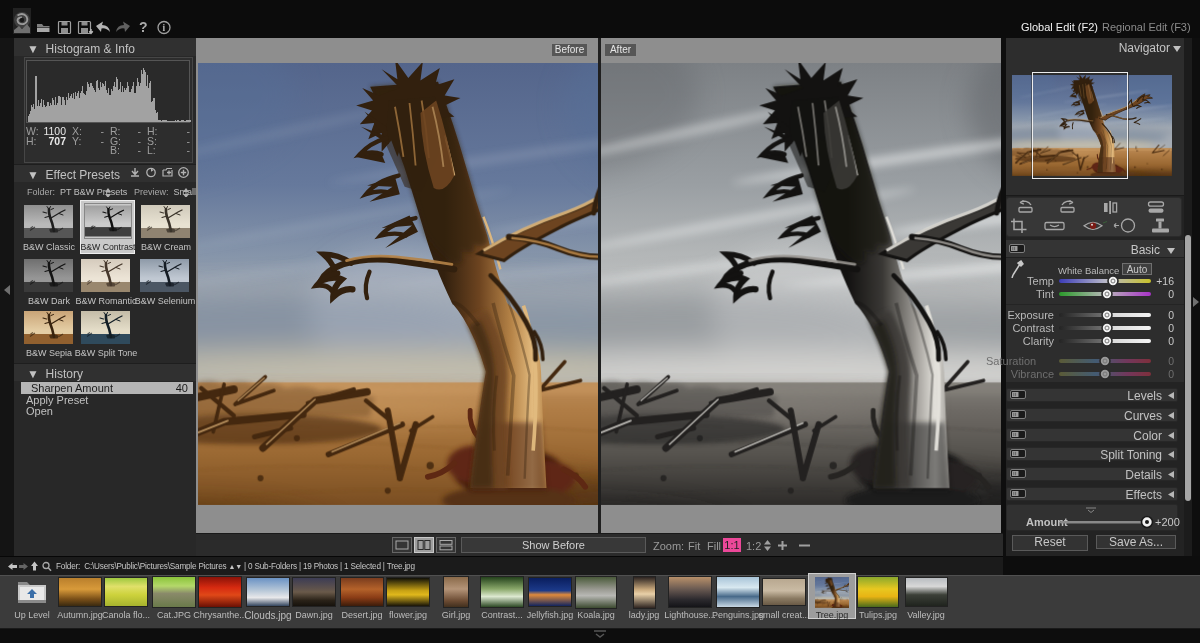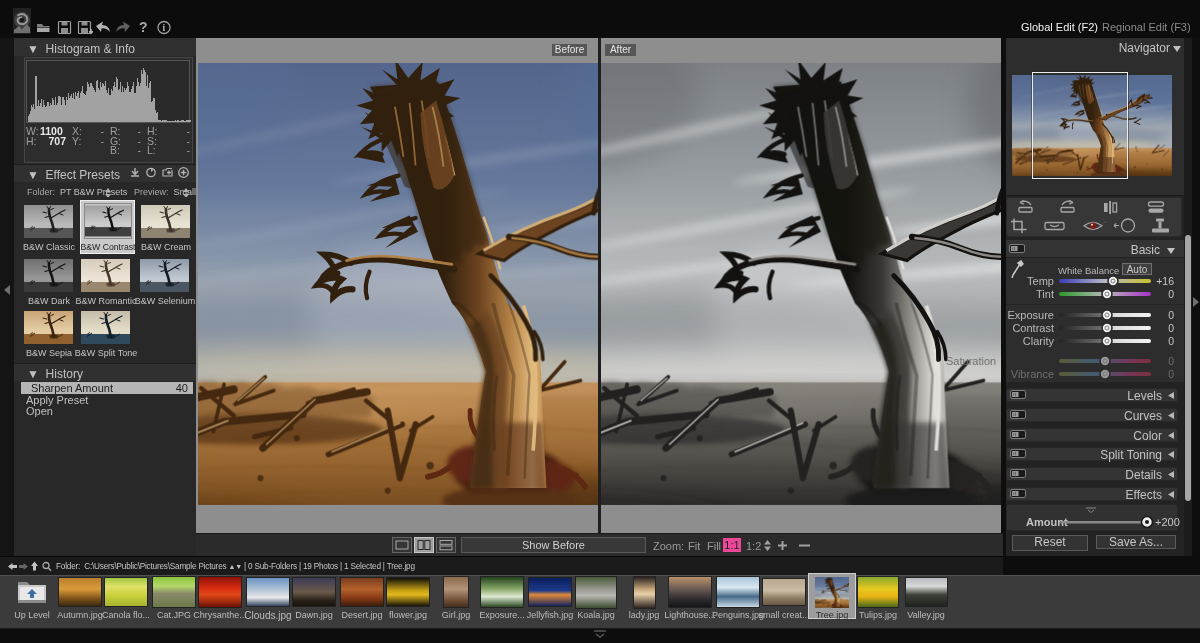--- a/index.html
+++ b/index.html
@@ -476,21 +476,21 @@
 <div class="abs" style="left:26px;top:60px;width:164px;height:63px;background:#2a2a2a;border:1px solid #555">
       <svg class="abs" style="left:0;top:0" width="164" height="63">
         <path d="M1.5,61 V55 M2.5,61 V53 M3.5,61 V50 M4.5,61 V44 M5.5,61 V46 M6.5,61 V43 M7.5,61 V48 M8.5,61 V15 M9.5,61 V15 M10.5,61 V45 M11.5,61 V39 M12.5,61 V45 M13.5,61 V42 M14.5,61 V38 M15.5,61 V46 M16.5,61 V39 M17.5,61 V44 M18.5,61 V46 M19.5,61 V45 M20.5,61 V41 M21.5,61 V41 M22.5,61 V45 M23.5,61 V42 M24.5,61 V44 M25.5,61 V37 M26.5,61 V39 M27.5,61 V44 M28.5,61 V36 M29.5,61 V44 M30.5,61 V42 M31.5,61 V35 M32.5,61 V35 M33.5,61 V36 M34.5,61 V44 M35.5,61 V36 M36.5,61 V36 M37.5,61 V39 M38.5,61 V44 M39.5,61 V36 M40.5,61 V39 M41.5,61 V32 M42.5,61 V37 M43.5,61 V35 M44.5,61 V33 M45.5,61 V37 M46.5,61 V32 M47.5,61 V38 M48.5,61 V31 M49.5,61 V35 M50.5,61 V32 M51.5,61 V30 M52.5,61 V37 M53.5,61 V32 M54.5,61 V30 M55.5,61 V25 M56.5,61 V32 M57.5,61 V33 M58.5,61 V34 M59.5,61 V30 M60.5,61 V21 M61.5,61 V23 M62.5,61 V26 M63.5,61 V22 M64.5,61 V22 M65.5,61 V25 M66.5,61 V27 M67.5,61 V29 M68.5,61 V31 M69.5,61 V20 M70.5,61 V19 M71.5,61 V27 M72.5,61 V29 M73.5,61 V21 M74.5,61 V26 M75.5,61 V22 M76.5,61 V23 M77.5,61 V25 M78.5,61 V20 M79.5,61 V29 M80.5,61 V32 M81.5,61 V27 M82.5,61 V34 M83.5,61 V34 M84.5,61 V28 M85.5,61 V30 M86.5,61 V25 M87.5,61 V21 M88.5,61 V26 M89.5,61 V16 M90.5,61 V18 M91.5,61 V29 M92.5,61 V28 M93.5,61 V21 M94.5,61 V31 M95.5,61 V25 M96.5,61 V31 M97.5,61 V27 M98.5,61 V29 M99.5,61 V27 M100.5,61 V21 M101.5,61 V25 M102.5,61 V31 M103.5,61 V31 M104.5,61 V28 M105.5,61 V25 M106.5,61 V21 M107.5,61 V32 M108.5,61 V32 M109.5,61 V25 M110.5,61 V17 M111.5,61 V21 M112.5,61 V25 M113.5,61 V22 M114.5,61 V9 M115.5,61 V13 M116.5,61 V7 M117.5,61 V9 M118.5,61 V11 M119.5,61 V25 M120.5,61 V14 M121.5,61 V27 M122.5,61 V22 M123.5,61 V20 M124.5,61 V41 M125.5,61 V40 M126.5,61 V37 M127.5,61 V37 M128.5,61 V49 M129.5,61 V52 M130.5,61 V51 M131.5,61 V59 M132.5,61 V59 M133.5,61 V59 M134.5,61 V60 M135.5,61 V59 M136.5,61 V59 M137.5,61 V59 M138.5,61 V59 M139.5,61 V59 M140.5,61 V60 M141.5,61 V60 M142.5,61 V60 M143.5,61 V60 M144.5,61 V60 M145.5,61 V60 M146.5,61 V60 M147.5,61 V60 M148.5,61 V59 M149.5,61 V60 M150.5,61 V59 M151.5,61 V59 M152.5,61 V60 M153.5,61 V60 M154.5,61 V59 M155.5,61 V59 M156.5,61 V59 M157.5,61 V60 M158.5,61 V60 M159.5,61 V59 M160.5,61 V59 M161.5,61 V59 M162.5,61 V59 M163.5,61 V59 M164.5,61 V60 " stroke="#a2a2a2" stroke-width="1"></path>
       </svg>
     </div>
 <div class="abs" style="left:26px;top:127px;width:164px;font-size:11px;color:#9e9e9e;line-height:9.5px">
 <table style="width:100%;border-collapse:collapse;font-size:10.5px;color:#9e9e9e">
 <tbody>
           <tr>
             <td style="width:14px">W:</td>
-            <td style="color:#e8e8e8;font-weight:bold;width:26px">1100</td>
+            <td style="text-align:right;color:#e8e8e8;font-weight:normal;width:26px">1100</td>
             <td style="width:14px;padding-left:6px">X:</td>
             <td style="text-align:right;width:22px">-</td>
             <td style="width:14px;padding-left:6px">R:</td>
             <td style="text-align:right;width:20px">-</td>
             <td style="width:14px;padding-left:6px">H:</td>
             <td style="text-align:right">-</td>
           </tr>
 <tr>
             <td>H:</td>
             <td style="text-align:right;color:#e8e8e8;font-weight:bold">707</td>
@@ -777,21 +777,21 @@
     <div class="abs" style="left:235px;top:610px;width:66px;text-align:center;font-size:10px;color:#bdbdbd">Clouds.jpg</div>
     <div class="abs" style="left:293px;top:578px;width:42px;height:28px;background:linear-gradient(180deg,#3c3c54,#6a5a4a 50%,#2a2218 80%,#16120c);outline:1px solid #222"></div>
     <div class="abs" style="left:281px;top:610px;width:66px;text-align:center;font-size:9px;color:#bdbdbd">Dawn.jpg</div>
     <div class="abs" style="left:341px;top:578px;width:42px;height:28px;background:linear-gradient(180deg,#7a3c1e,#b4622a 40%,#8a3c16 70%,#3c1c0a);outline:1px solid #222"></div>
     <div class="abs" style="left:329px;top:610px;width:66px;text-align:center;font-size:9px;color:#bdbdbd">Desert.jpg</div>
     <div class="abs" style="left:387px;top:578px;width:42px;height:28px;background:linear-gradient(180deg,#101008,#c8a214 45%,#e0b81c 60%,#181408);outline:1px solid #222"></div>
     <div class="abs" style="left:375px;top:610px;width:66px;text-align:center;font-size:9px;color:#bdbdbd">flower.jpg</div>
     <div class="abs" style="left:444px;top:577px;width:24px;height:30px;background:linear-gradient(180deg,#8a6a4a,#b49478 40%,#6a4a32 80%,#42301e);outline:1px solid #222"></div>
     <div class="abs" style="left:423px;top:610px;width:66px;text-align:center;font-size:9px;color:#bdbdbd">Girl.jpg</div>
     <div class="abs" style="left:481px;top:577px;width:42px;height:30px;background:linear-gradient(180deg,#24421c,#8aa86a 40%,#dce8d0 65%,#2c4824);outline:1px solid #222"></div>
-    <div class="abs" style="left:469px;top:610px;width:66px;text-align:center;font-size:9px;color:#bdbdbd">Exposure...</div>
+    <div class="abs" style="left:469px;top:610px;width:66px;text-align:center;font-size:9px;color:#bdbdbd">Contrast...</div>
     <div class="abs" style="left:529px;top:578px;width:42px;height:28px;background:linear-gradient(180deg,#0a1e5e,#1c3a8a 45%,#e08a3c 60%,#12245e);outline:1px solid #222"></div>
     <div class="abs" style="left:517px;top:610px;width:66px;text-align:center;font-size:9px;color:#bdbdbd">Jellyfish.jpg</div>
     <div class="abs" style="left:576px;top:577px;width:40px;height:31px;background:linear-gradient(180deg,#4a5a3a,#9a9a92 40%,#b8b8b4 60%,#3c4a30);outline:1px solid #222"></div>
     <div class="abs" style="left:563px;top:610px;width:66px;text-align:center;font-size:9px;color:#bdbdbd">Koala.jpg</div>
     <div class="abs" style="left:634px;top:577px;width:21px;height:31px;background:linear-gradient(180deg,#2a2220,#c8a87c 40%,#e8d0a8 55%,#2e2420);outline:1px solid #222"></div>
     <div class="abs" style="left:611px;top:610px;width:66px;text-align:center;font-size:9px;color:#bdbdbd">lady.jpg</div>
     <div class="abs" style="left:669px;top:577px;width:42px;height:30px;background:linear-gradient(180deg,#b8906a,#6a5a52 40%,#2c2a2e 75%,#141418);outline:1px solid #222"></div>
     <div class="abs" style="left:657px;top:610px;width:66px;text-align:center;font-size:9px;color:#bdbdbd">Lighthouse...</div>
     <div class="abs" style="left:717px;top:577px;width:42px;height:30px;background:linear-gradient(180deg,#a8c4d8,#d8e8f0 35%,#486a8a 65%,#c8d8e4);outline:1px solid #222"></div>
     <div class="abs" style="left:705px;top:610px;width:66px;text-align:center;font-size:9px;color:#bdbdbd">Penguins.jpg</div>
@@ -1348,21 +1348,21 @@
           <stop offset="0.45" stop-color="#6a6a6a"></stop>
           <stop offset="0.55" stop-color="#d8d8d8"></stop>
           <stop offset="1" stop-color="#f4f4f4"></stop>
         </linearGradient>
       </defs>
       <rect x="1" y="6" width="92" height="4" rx="2" fill="url(#gg)"></rect>
       <circle cx="49" cy="8" r="5" fill="#f2f2f2" stroke="#2a2a2a" stroke-width="1.6"></circle>
       <circle cx="49" cy="8" r="2" fill="none" stroke="#777" stroke-width="1"></circle>
     </svg>
     <div class="abs" style="left:1150px;top:335px;width:24px;font-size:10.5px;color:#c8c8c8;text-align:right">0</div>
-    <div class="abs" style="left:946px;top:355px;width:48px;font-size:11px;color:#6f6f6f;text-align:right">Saturation</div>
+    <div class="abs" style="left:986px;top:355px;width:48px;font-size:11px;color:#6f6f6f;text-align:right">Saturation</div>
     <svg class="abs" style="left:1058px;top:353px" width="100" height="16">
       <defs>
         <linearGradient id="sg" x1="0" y1="0" x2="1" y2="0">
           <stop offset="0" stop-color="#6a6a3a"></stop>
           <stop offset="0.4" stop-color="#4a6a8a"></stop>
           <stop offset="0.75" stop-color="#8a3a6a"></stop>
           <stop offset="1" stop-color="#9a3040"></stop>
         </linearGradient>
       </defs>
       <rect x="1" y="6" width="92" height="4" rx="2" fill="url(#sg)" opacity="0.75"></rect>

